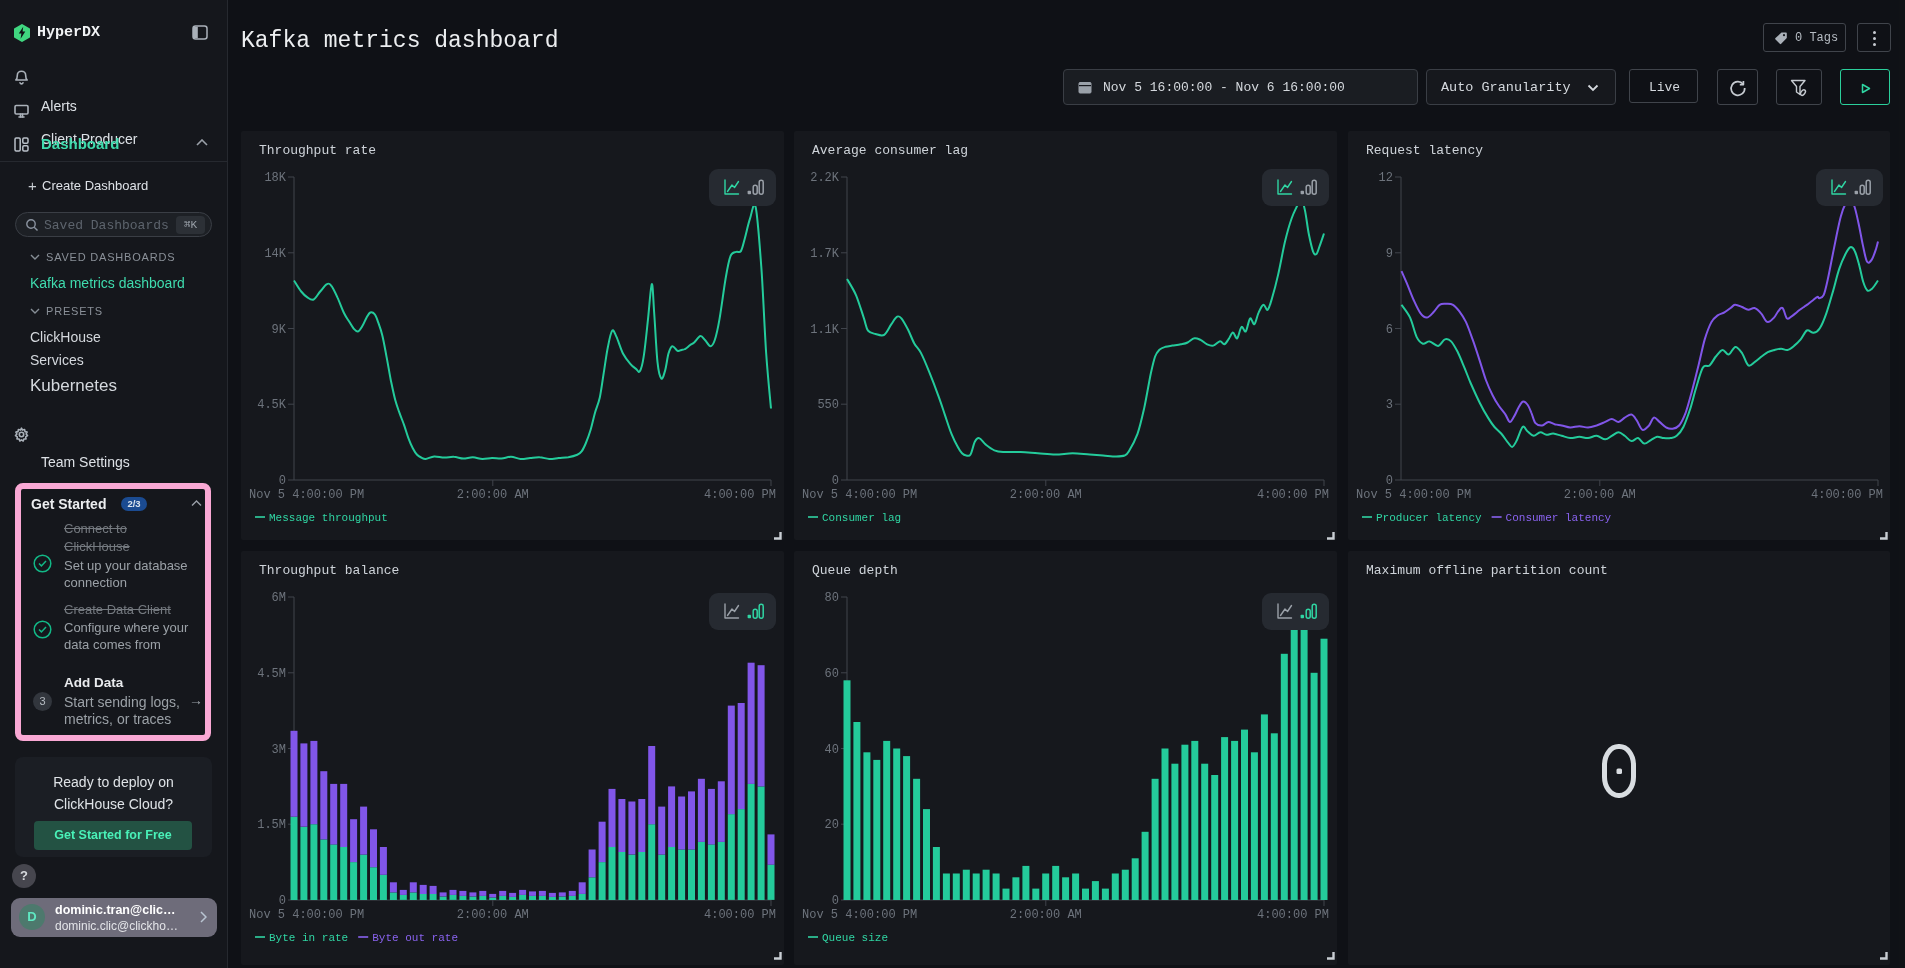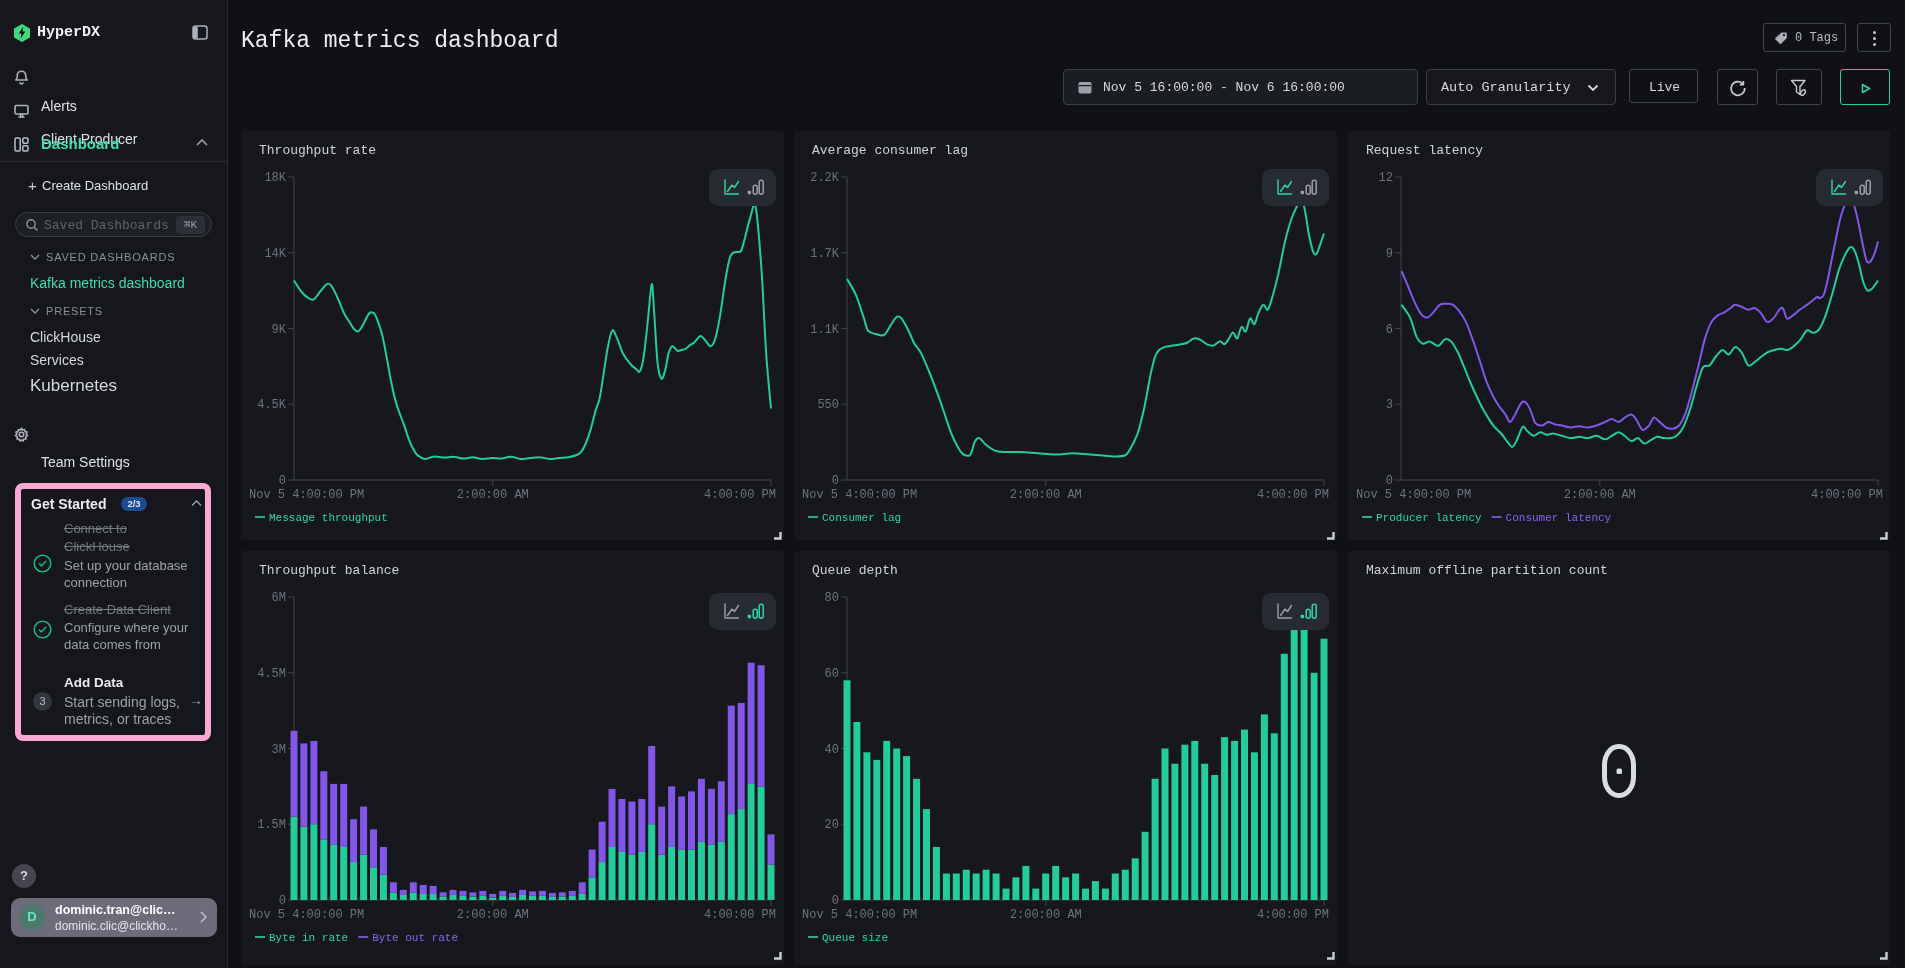--- a/index.html
+++ b/index.html
@@ -97,20 +97,24 @@
       <path d="M6,9.5 l2.4,2.4 L13,7" stroke="#12b886" stroke-width="1.5" fill="none"></path>
     </svg>
     <div class="abs" style="left:43px;top:113px;width:140px;font-size:13px;color:#74797f;text-decoration:line-through">Create Data Client</div>
     <div class="abs" style="left:43px;top:131px;width:136px;font-size:13px;line-height:16.5px;color:#9ba1a7">Configure where your data comes from</div>
     <div class="abs" style="left:12px;top:203px;width:19px;height:19px;background:#32363d;border-radius:50%;font-size:11px;color:#b6bcc2;text-align:center;line-height:19px">3</div>
     <div class="abs" style="left:43px;top:186px;font-size:13.5px;font-weight:bold;color:#e8eaed">Add Data</div>
     <div class="abs" style="left:43px;top:205px;width:120px;font-size:14px;line-height:16.5px;color:#9ba1a7">Start sending logs, metrics, or traces</div>
     <div class="abs" style="left:168px;top:203px;font-size:14px;color:#9ba1a7">→</div>
   </div>
 
+  <div class="abs" style="left:15px;top:757px;width:197px;height:100px;background:#1b1e24;border-radius:8px">
+    <div class="abs" style="left:0;top:14px;width:197px;text-align:center;font-size:14px;line-height:22px;color:#dfe3e7">Ready to deploy on<br>ClickHouse Cloud?</div>
+    <div class="abs" style="left:19px;top:64px;width:158px;height:29px;background:#235243;border-radius:4px;font-size:12.5px;font-weight:bold;color:#49f1b8;text-align:center;line-height:29px">Get Started for Free</div>
+  </div>
   <div class="abs" style="left:12px;top:864px;width:24px;height:24px;background:#46464e;border-radius:50%;font-size:13px;font-weight:bold;color:#d6d9dd;text-align:center;line-height:24px">?</div>
 
   <div class="abs" style="left:11px;top:898px;width:206px;height:39px;background:#6e6c7a;border-radius:9px">
     <div class="abs" style="left:8px;top:6px;width:26px;height:26px;background:#4d796d;border-radius:50%;font-size:13px;font-weight:bold;color:#5fe8c2;text-align:center;line-height:26px">D</div>
     <div class="abs" style="left:44px;top:5px;font-size:12.5px;font-weight:bold;color:#ffffff">dominic.tran@clic…</div>
     <div class="abs" style="left:44px;top:21px;font-size:12px;color:#e3e4e8">dominic.clic@clickho…</div>
     <svg class="abs" style="left:189px;top:13px" width="7" height="12" viewBox="0 0 7 12">
         <path d="M1,1 L6,6 L1,11" stroke="#b9c4d2" stroke-width="1.5" fill="none"></path>
       </svg>
   </div>

